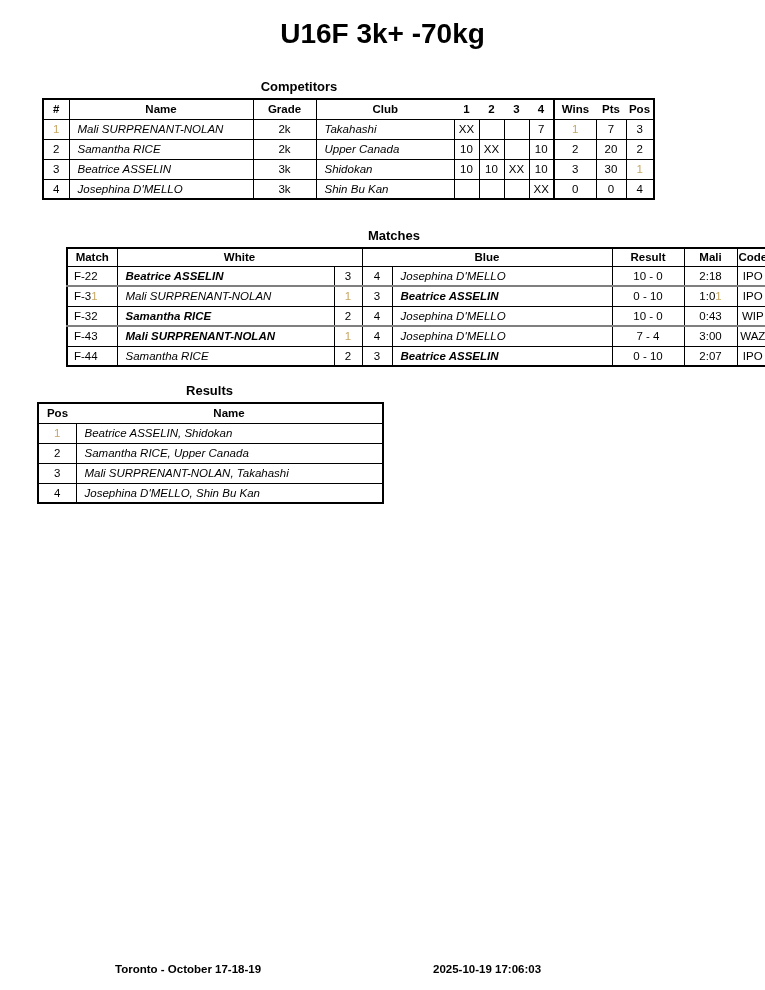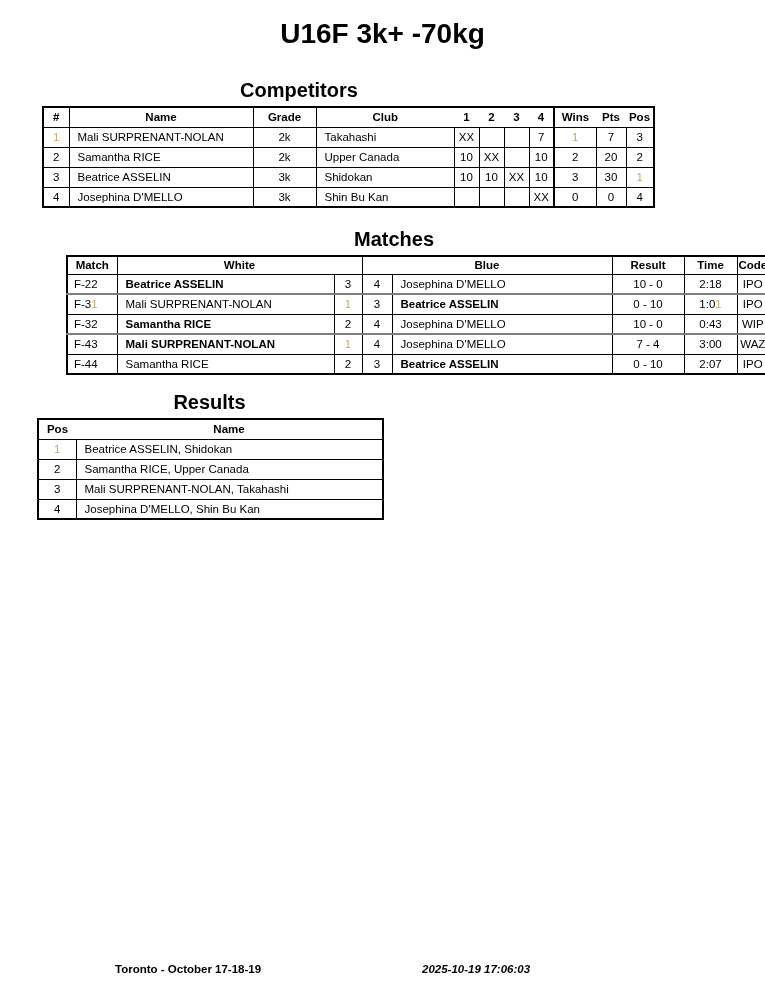--- a/index.html
+++ b/index.html
@@ -2,54 +2,54 @@
 <html style="--accent-one: #c8a765; --round-sep: #7f7f7f;"><head>
 <meta charset="utf-8">
 <style>
   * { box-sizing: border-box; }
   html, body { margin: 0; padding: 0; }
   body {
     width: 765px; height: 990px; background: #ffffff; color: #000;
     font-family: "Liberation Sans", sans-serif; position: relative; overflow: hidden;
   }
   .main-title { text-align: center; font-size: 28px; font-weight: bold; padding-top: 18px; }
-  .section-title { font-size: 20px; font-weight: bold; text-align: center; }
+  .section-title { font-size: 13px; font-weight: bold; text-align: center; }
   #competitors-title { margin: 29px 0 4px 42px; width: 514px; }
-  #matches-title    { margin: 20px 0 4px 43px; width: 702px; }
+  #matches-title    { margin: 28px 0 4px 43px; width: 702px; }
   #results-title    { margin: 16px 0 4px 37px; width: 345px; }
 
   table { border-collapse: collapse; table-layout: fixed; border: 2px solid #000; font-size: 11.5px; }
   #competitors-table { margin-left: 42px; width: 611px; }
   #matches-table     { margin-left: 66px; width: 702px; }
   #results-table     { margin-left: 37px;  width: 345px; }
 
   th, td {
     border: 1px solid #000; height: 20px; padding: 0; text-align: center;
     overflow: hidden; white-space: nowrap; vertical-align: middle;
   }
   th { font-weight: bold; }
   td { font-weight: normal; }
   #matches-table th { height: 18px; }
 
   .left { text-align: left; }
-  .pl8 { padding-left: 8px; }
+  .pl8 { padding-left: 8px; font-style: italic; }
   .pl6 { padding-left: 6px; }
   .hl { border-left-style: hidden; }
   .hr { border-right-style: hidden; }
   .thickR { border-right: 2px solid #000; }
   .bold { font-weight: bold; }
   tr.round-break td { border-top: 2px solid var(--round-sep, #7f7f7f); }
   .one { color: var(--accent-one, #c8a765); }
 
   .footer { position: absolute; top: 963px; left: 0; width: 667px; height: 16px;
             font-size: 11.5px; font-weight: bold; }
   .footer span { position: absolute; white-space: nowrap; top: 0; }
   #footer-left   { left: 115px; }
   #footer-center { left: 330px; margin-top: 32px; }
-  #footer-right  { left: 422px; font-style: italic; }
+  #footer-right  { left: 433px; }
 </style>
 </head>
 <body>
 
 <div class="main-title">U16F 3k+ -70kg</div>
 
 <div class="section-title" id="competitors-title">Competitors</div>
 
 <table id="competitors-table">
   <colgroup>
@@ -151,21 +151,21 @@
       <col style="width:72px">
       <col style="width:53px">
       <col style="width:32px">
   </colgroup>
   <tbody>
     <tr>
       <th>Match</th>
       <th colspan="2">White</th>
       <th colspan="2">Blue</th>
       <th>Result</th>
-      <th>Time</th>
+      <th>Mali</th>
       <th>Code</th>
     </tr>
 
 
       <tr>
         <td class="left pl6">F-22</td>
         <td class="left pl8 bold">Beatrice ASSELIN</td>
         <td>3</td>
         <td>4</td>
         <td class="left pl8">Josephina D'MELLO</td>

